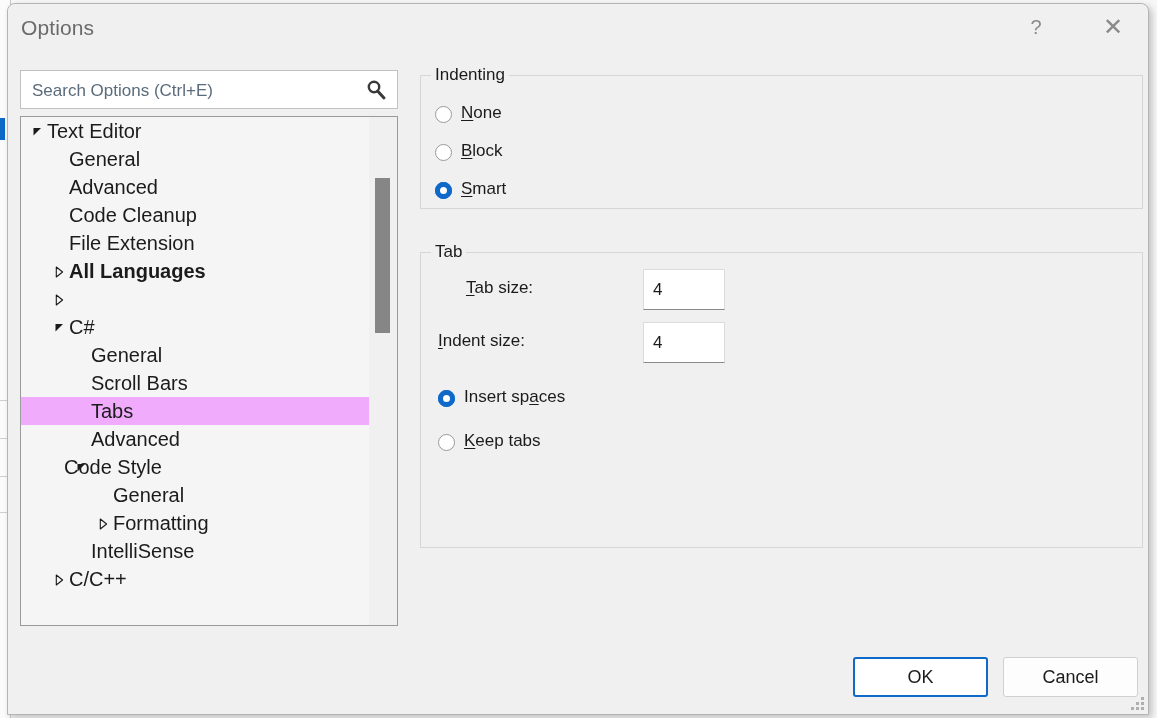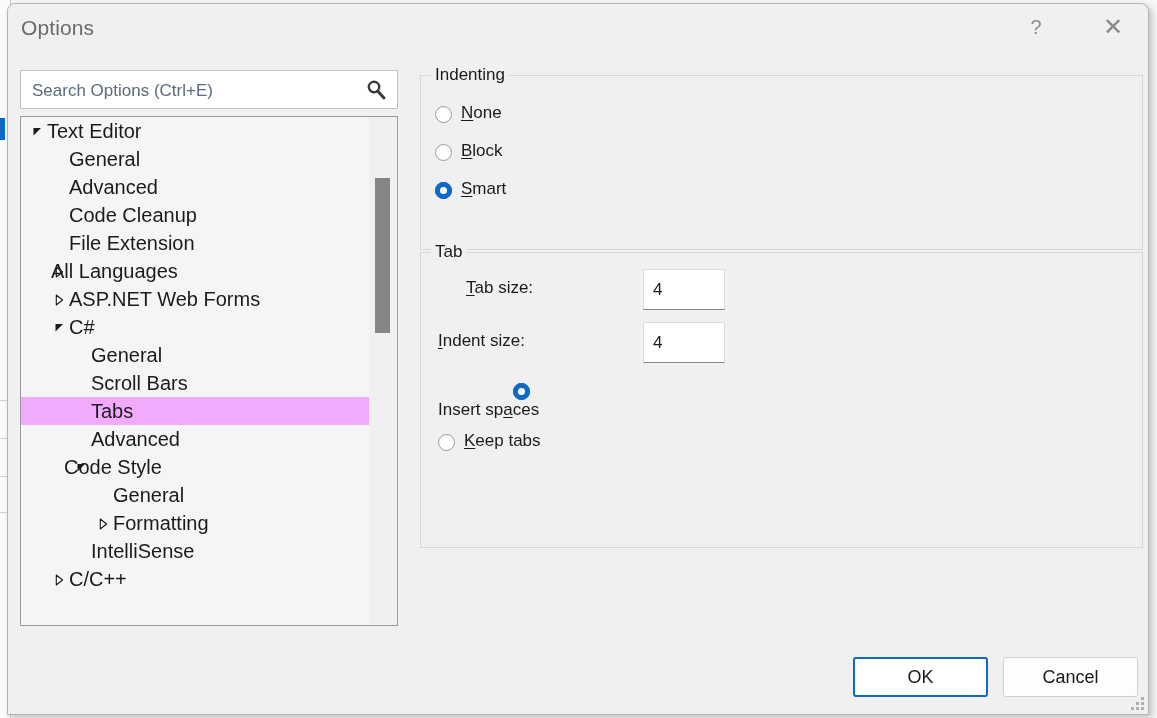--- a/index.html
+++ b/index.html
@@ -195,21 +195,21 @@
   .gb-label {
     position: absolute;
     top: -11px;
     left: 10px;
     padding: 0 4px;
     background: #f0f0f0;
     font-size: 17px;
     color: #1b1b1b;
     white-space: nowrap;
   }
-  #gb-indenting { left: 412px; top: 71px; width: 723px; height: 175px; }
+  #gb-indenting { left: 412px; top: 71px; width: 723px; height: 134px; }
   #gb-tab       { left: 412px; top: 248px; width: 723px; height: 296px; }
 
   .radio-row {
     position: absolute;
     display: flex;
     align-items: flex-end;
     height: 24px;
     font-size: 17px;
     color: #1b1b1b;
     white-space: nowrap;
@@ -352,28 +352,28 @@
         <div class="tree-item"><span class="tw-label" style="margin-left: 48px;">General</span></div>
         <div class="tree-item"><span class="tw-label" style="margin-left: 48px;">Advanced</span></div>
         <div class="tree-item"><span class="tw-label" style="margin-left: 48px;">Code Cleanup</span></div>
         <div class="tree-item"><span class="tw-label" style="margin-left: 48px;">File Extension</span></div>
         <div class="tree-item"><span class="tw-arrow" style="left: 30px;">
             <span class="tri-right-hollow">
               <svg width="9" height="12" viewBox="0 0 9 12">
                 <polygon points="1.3,1 7.6,6 1.3,11" fill="none" stroke="#1b1b1b" stroke-width="1.1" stroke-linejoin="round"></polygon>
               </svg>
             </span>
-          </span><span class="tw-label" style="margin-left: 30px;">All Languages</span></div>
+          </span><span class="tw-label" style="margin-left: 48px; font-weight: bold;">All Languages</span></div>
         <div class="tree-item"><span class="tw-arrow" style="left: 30px;">
             <span class="tri-right-hollow">
               <svg width="9" height="12" viewBox="0 0 9 12">
                 <polygon points="1.3,1 7.6,6 1.3,11" fill="none" stroke="#1b1b1b" stroke-width="1.1" stroke-linejoin="round"></polygon>
               </svg>
             </span>
-          </span><span class="tw-label" style="margin-left: 48px;">ASP.NET Web Forms</span></div>
+          </span></div>
         <div class="tree-item"><span class="tw-arrow" style="left: 30px;">
             <span class="tri-down-solid">
               <svg width="11" height="11" viewBox="0 0 11 11">
                 <polygon points="1.5,2 9,2 1.5,9.5" fill="#1b1b1b"></polygon>
               </svg>
             </span>
           </span><span class="tw-label" style="margin-left: 48px;">C#</span></div>
         <div class="tree-item"><span class="tw-label" style="margin-left: 70px;">General</span></div>
         <div class="tree-item"><span class="tw-label" style="margin-left: 70px;">Scroll Bars</span></div>
         <div class="tree-item selected"><span class="tw-label" style="margin-left: 70px;">Tabs</span></div>
@@ -429,21 +429,21 @@
     <div class="field-label" style="left:17px; top:25px;margin-left:28px;">
       <span class="acc">T</span>ab size:
     </div>
     <input class="num-input" id="tab-size-input" style="left: 222px; top: 16px;" type="text" value="4">
 
     <div class="field-label" style="left:17px; top:78px;">
       <span class="acc">I</span>ndent size:
     </div>
     <input class="num-input" id="indent-size-input" style="left: 222px; top: 69px;" type="text" value="4">
 
-    <div class="radio-row" style="left:17px; top:130px;flex-direction:column;">
+    <div class="radio-row" style="left:17px; top:130px;">
       <span class="radio checked"></span>
       <span>Insert sp<span class="acc">a</span>ces</span>
     </div>
     <div class="radio-row" style="left:17px; top:174px;">
       <span class="radio"></span>
       <span><span class="acc">K</span>eep tabs</span>
     </div>
   </div>
 
 

